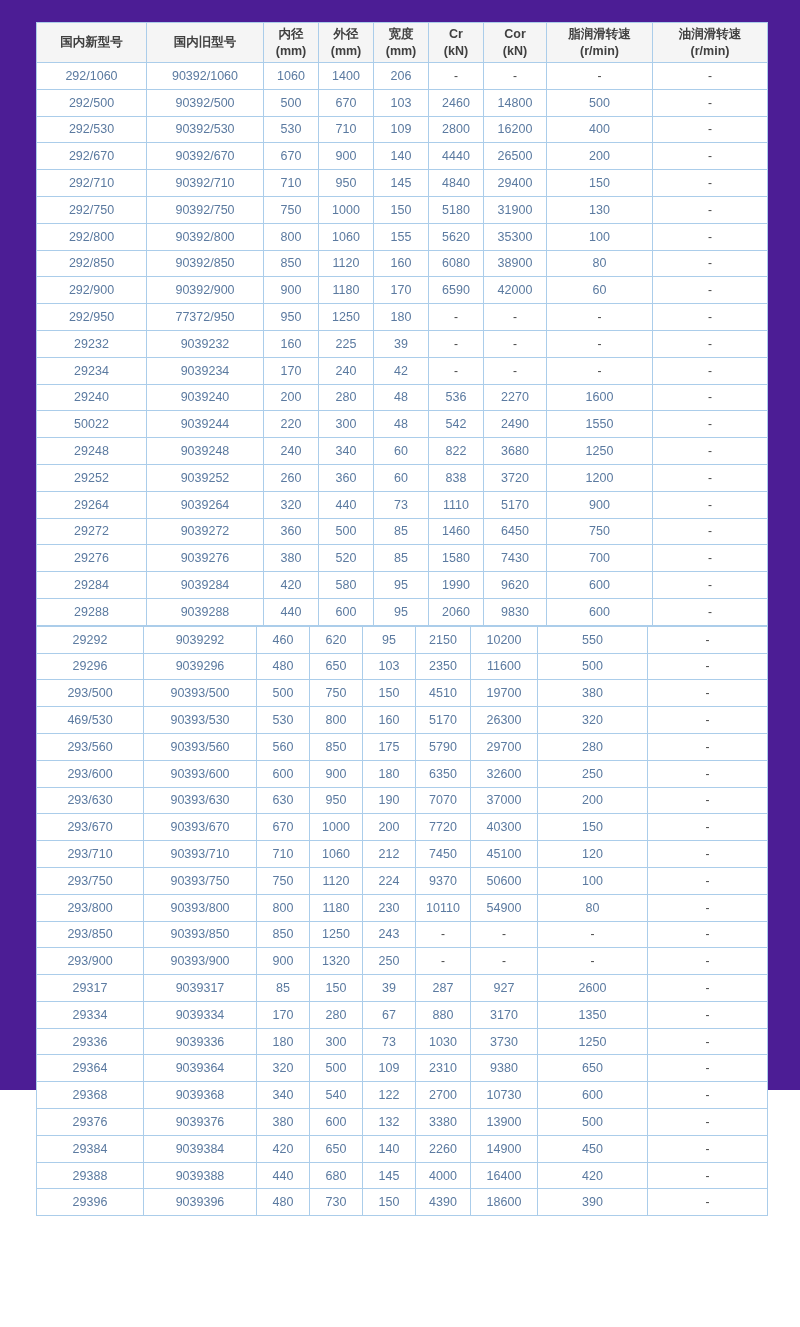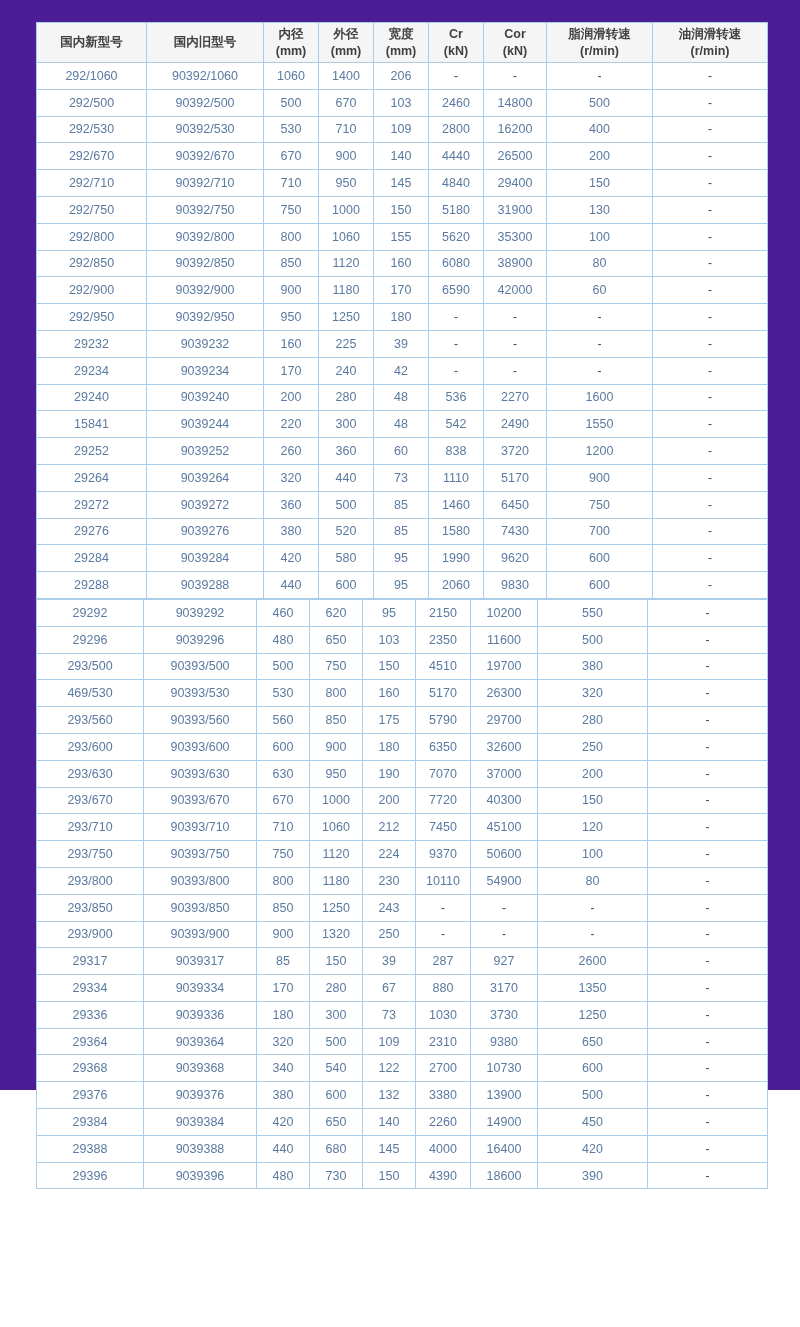--- a/index.html
+++ b/index.html
@@ -195,21 +195,21 @@
             <td>900</td>
             <td>1180</td>
             <td>170</td>
             <td>6590</td>
             <td>42000</td>
             <td>60</td>
             <td class="dash">-</td>
           </tr>
           <tr>
             <td>292/950</td>
-            <td>90392/950</td>
+            <td>77372/950</td>
             <td>950</td>
             <td>1250</td>
             <td>180</td>
             <td class="dash">-</td>
             <td class="dash">-</td>
             <td class="dash">-</td>
             <td class="dash">-</td>
           </tr>
           <tr>
             <td>29232</td>
@@ -238,28 +238,39 @@
             <td>9039240</td>
             <td>200</td>
             <td>280</td>
             <td>48</td>
             <td>536</td>
             <td>2270</td>
             <td>1600</td>
             <td class="dash">-</td>
           </tr>
           <tr>
-            <td>15841</td>
+            <td>50022</td>
             <td>9039244</td>
             <td>220</td>
             <td>300</td>
             <td>48</td>
             <td>542</td>
             <td>2490</td>
             <td>1550</td>
+            <td class="dash">-</td>
+          </tr>
+          <tr>
+            <td>29248</td>
+            <td>9039248</td>
+            <td>240</td>
+            <td>340</td>
+            <td>60</td>
+            <td>822</td>
+            <td>3680</td>
+            <td>1250</td>
             <td class="dash">-</td>
           </tr>
           <tr>
             <td>29252</td>
             <td>9039252</td>
             <td>260</td>
             <td>360</td>
             <td>60</td>
             <td>838</td>
             <td>3720</td>

